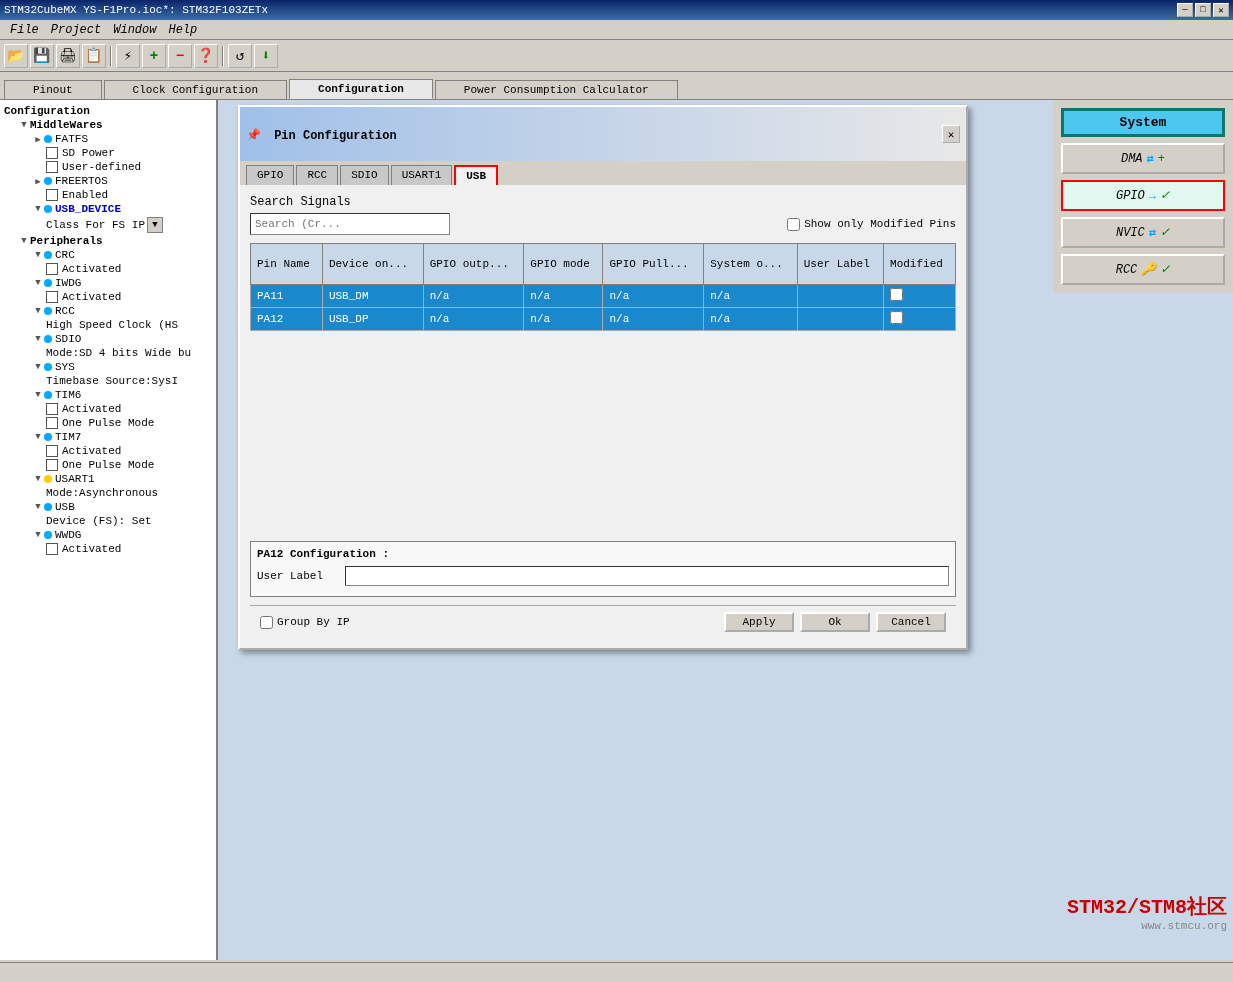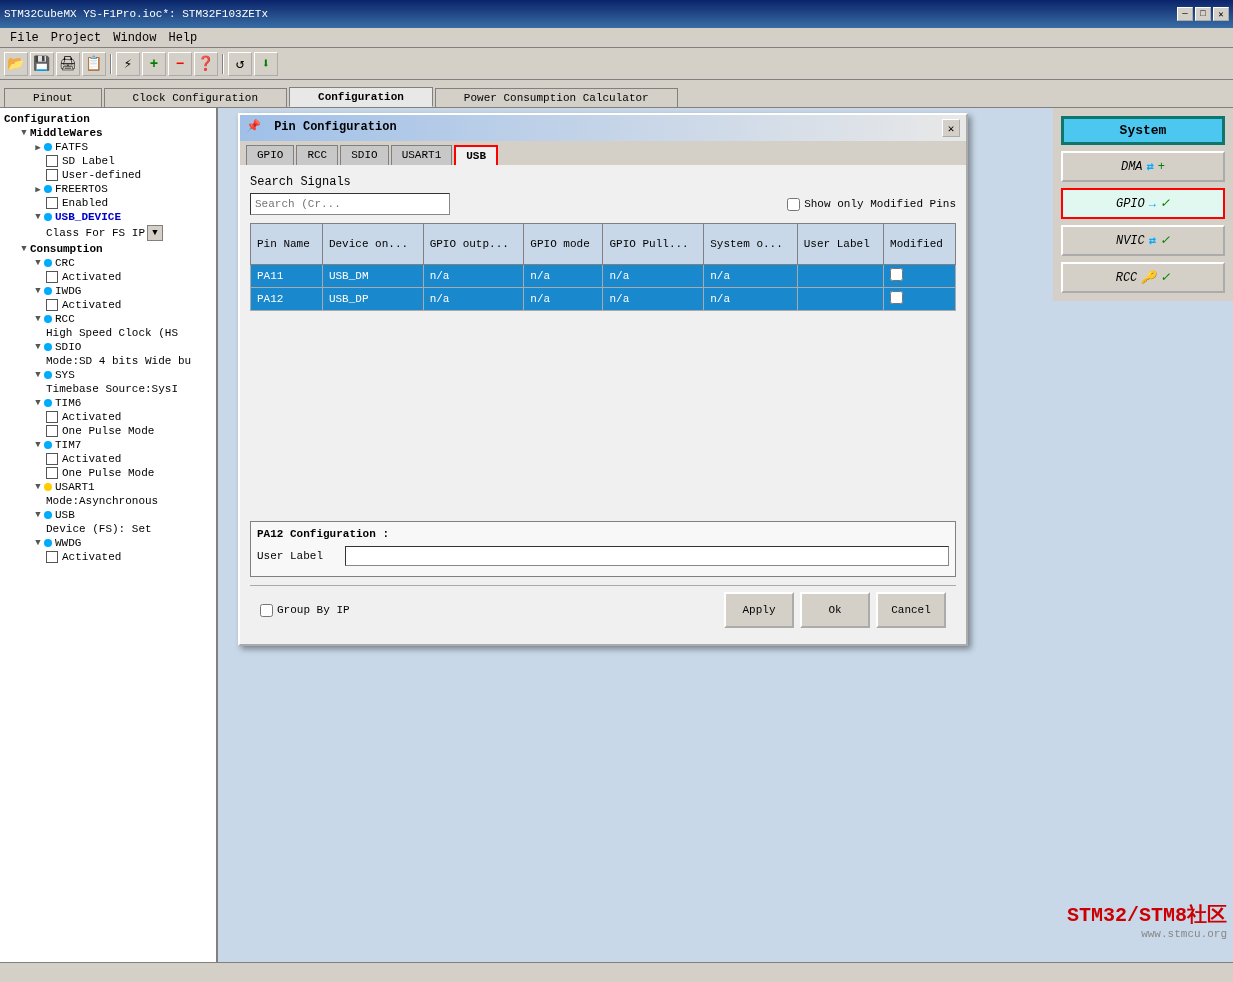--- a/index.html
+++ b/index.html
@@ -10,21 +10,21 @@
       width: 1233px;
       height: 982px;
       overflow: hidden;
       position: relative;
     }
 
     
     .title-bar {
       background: linear-gradient(to bottom, #0a246a, #3a6ea5);
       color: white;
-      height: 28px;
+      height: 20px;
       display: flex;
       align-items: center;
       padding: 0 4px;
       font-size: 11px;
       user-select: none;
       font-family: Liberation Mono, monospace;
     }
     .title-bar-text { flex: 1; }
     .title-bar-controls { display: flex; gap: 2px; }
     .title-btn {
@@ -39,20 +39,21 @@
 
     
     .menu-bar {
       background: #d4d0c8;
       height: 20px;
       display: flex;
       align-items: center;
       padding: 0 4px;
       border-bottom: 1px solid #808080;
       font-size: 12px;
+      font-style: italic;
     }
     .menu-item {
       padding: 2px 6px;
       cursor: pointer;
     }
 
     
     .toolbar {
       background: #d4d0c8;
       height: 32px;
@@ -216,23 +217,23 @@
       left: 20px;
       width: 730px;
       background: #f0f0f0;
       border: 2px outset #fff;
       box-shadow: 3px 3px 6px rgba(0,0,0,0.4);
       pointer-events: all;
       font-size: 11px;
     }
     .dialog-title-bar {
       background: linear-gradient(to right, #a0c0e8, #e8e8e8);
-      padding: 4px 6px;
-      display: flex;
-      align-items: flex-start;
+      padding: 18px 6px;
+      display: flex;
+      align-items: flex-end;
       justify-content: space-between;
       font-size: 12px;
       font-weight: bold;
     }
     .dialog-title-icon {
       color: #0044aa;
       margin-right: 6px;
     }
     .dialog-close-btn {
       width: 18px; height: 18px;
@@ -371,21 +372,21 @@
       align-items: center;
       gap: 4px;
       font-size: 11px;
     }
     .footer-buttons {
       display: flex;
       gap: 6px;
     }
     .footer-btn {
       width: 70px;
-      height: 36px;
+      height: 20px;
       border: 2px outset #fff;
       background: #d4d0c8;
       cursor: pointer;
       font-size: 11px;
       font-family: 'Courier New', monospace;
     }
 
     
     .status-bar {
       position: absolute;
@@ -453,21 +454,21 @@
       <span class="tree-expand">▼</span>
       <span class="tree-label-bold">MiddleWares</span>
     </div>
     <div class="tree-item tree-indent-2">
       <span class="tree-expand">▶</span>
       <span class="dot-blue"></span>
       <span>FATFS</span>
     </div>
     <div class="tree-item tree-indent-3">
       <span class="checkbox-sm"></span>
-      <span>SD Label</span>
+      <span>SD Power</span>
     </div>
     <div class="tree-item tree-indent-3">
       <span class="checkbox-sm"></span>
       <span>User-defined</span>
     </div>
     <div class="tree-item tree-indent-2">
       <span class="tree-expand">▶</span>
       <span class="dot-blue"></span>
       <span>FREERTOS</span>
     </div>
@@ -480,21 +481,21 @@
       <span class="dot-blue"></span>
       <span class="tree-label-blue">USB_DEVICE</span>
     </div>
     <div class="tree-item tree-indent-3">
       <span>Class For FS IP</span>
       <span class="dropdown-btn">▼</span>
     </div>
 
     <div class="tree-item tree-indent-1">
       <span class="tree-expand">▼</span>
-      <span class="tree-label-bold">Consumption</span>
+      <span class="tree-label-bold">Peripherals</span>
     </div>
     <div class="tree-item tree-indent-2">
       <span class="tree-expand">▼</span>
       <span class="dot-blue"></span>
       <span>CRC</span>
     </div>
     <div class="tree-item tree-indent-3">
       <span class="checkbox-sm"></span>
       <span>Activated</span>
     </div>

